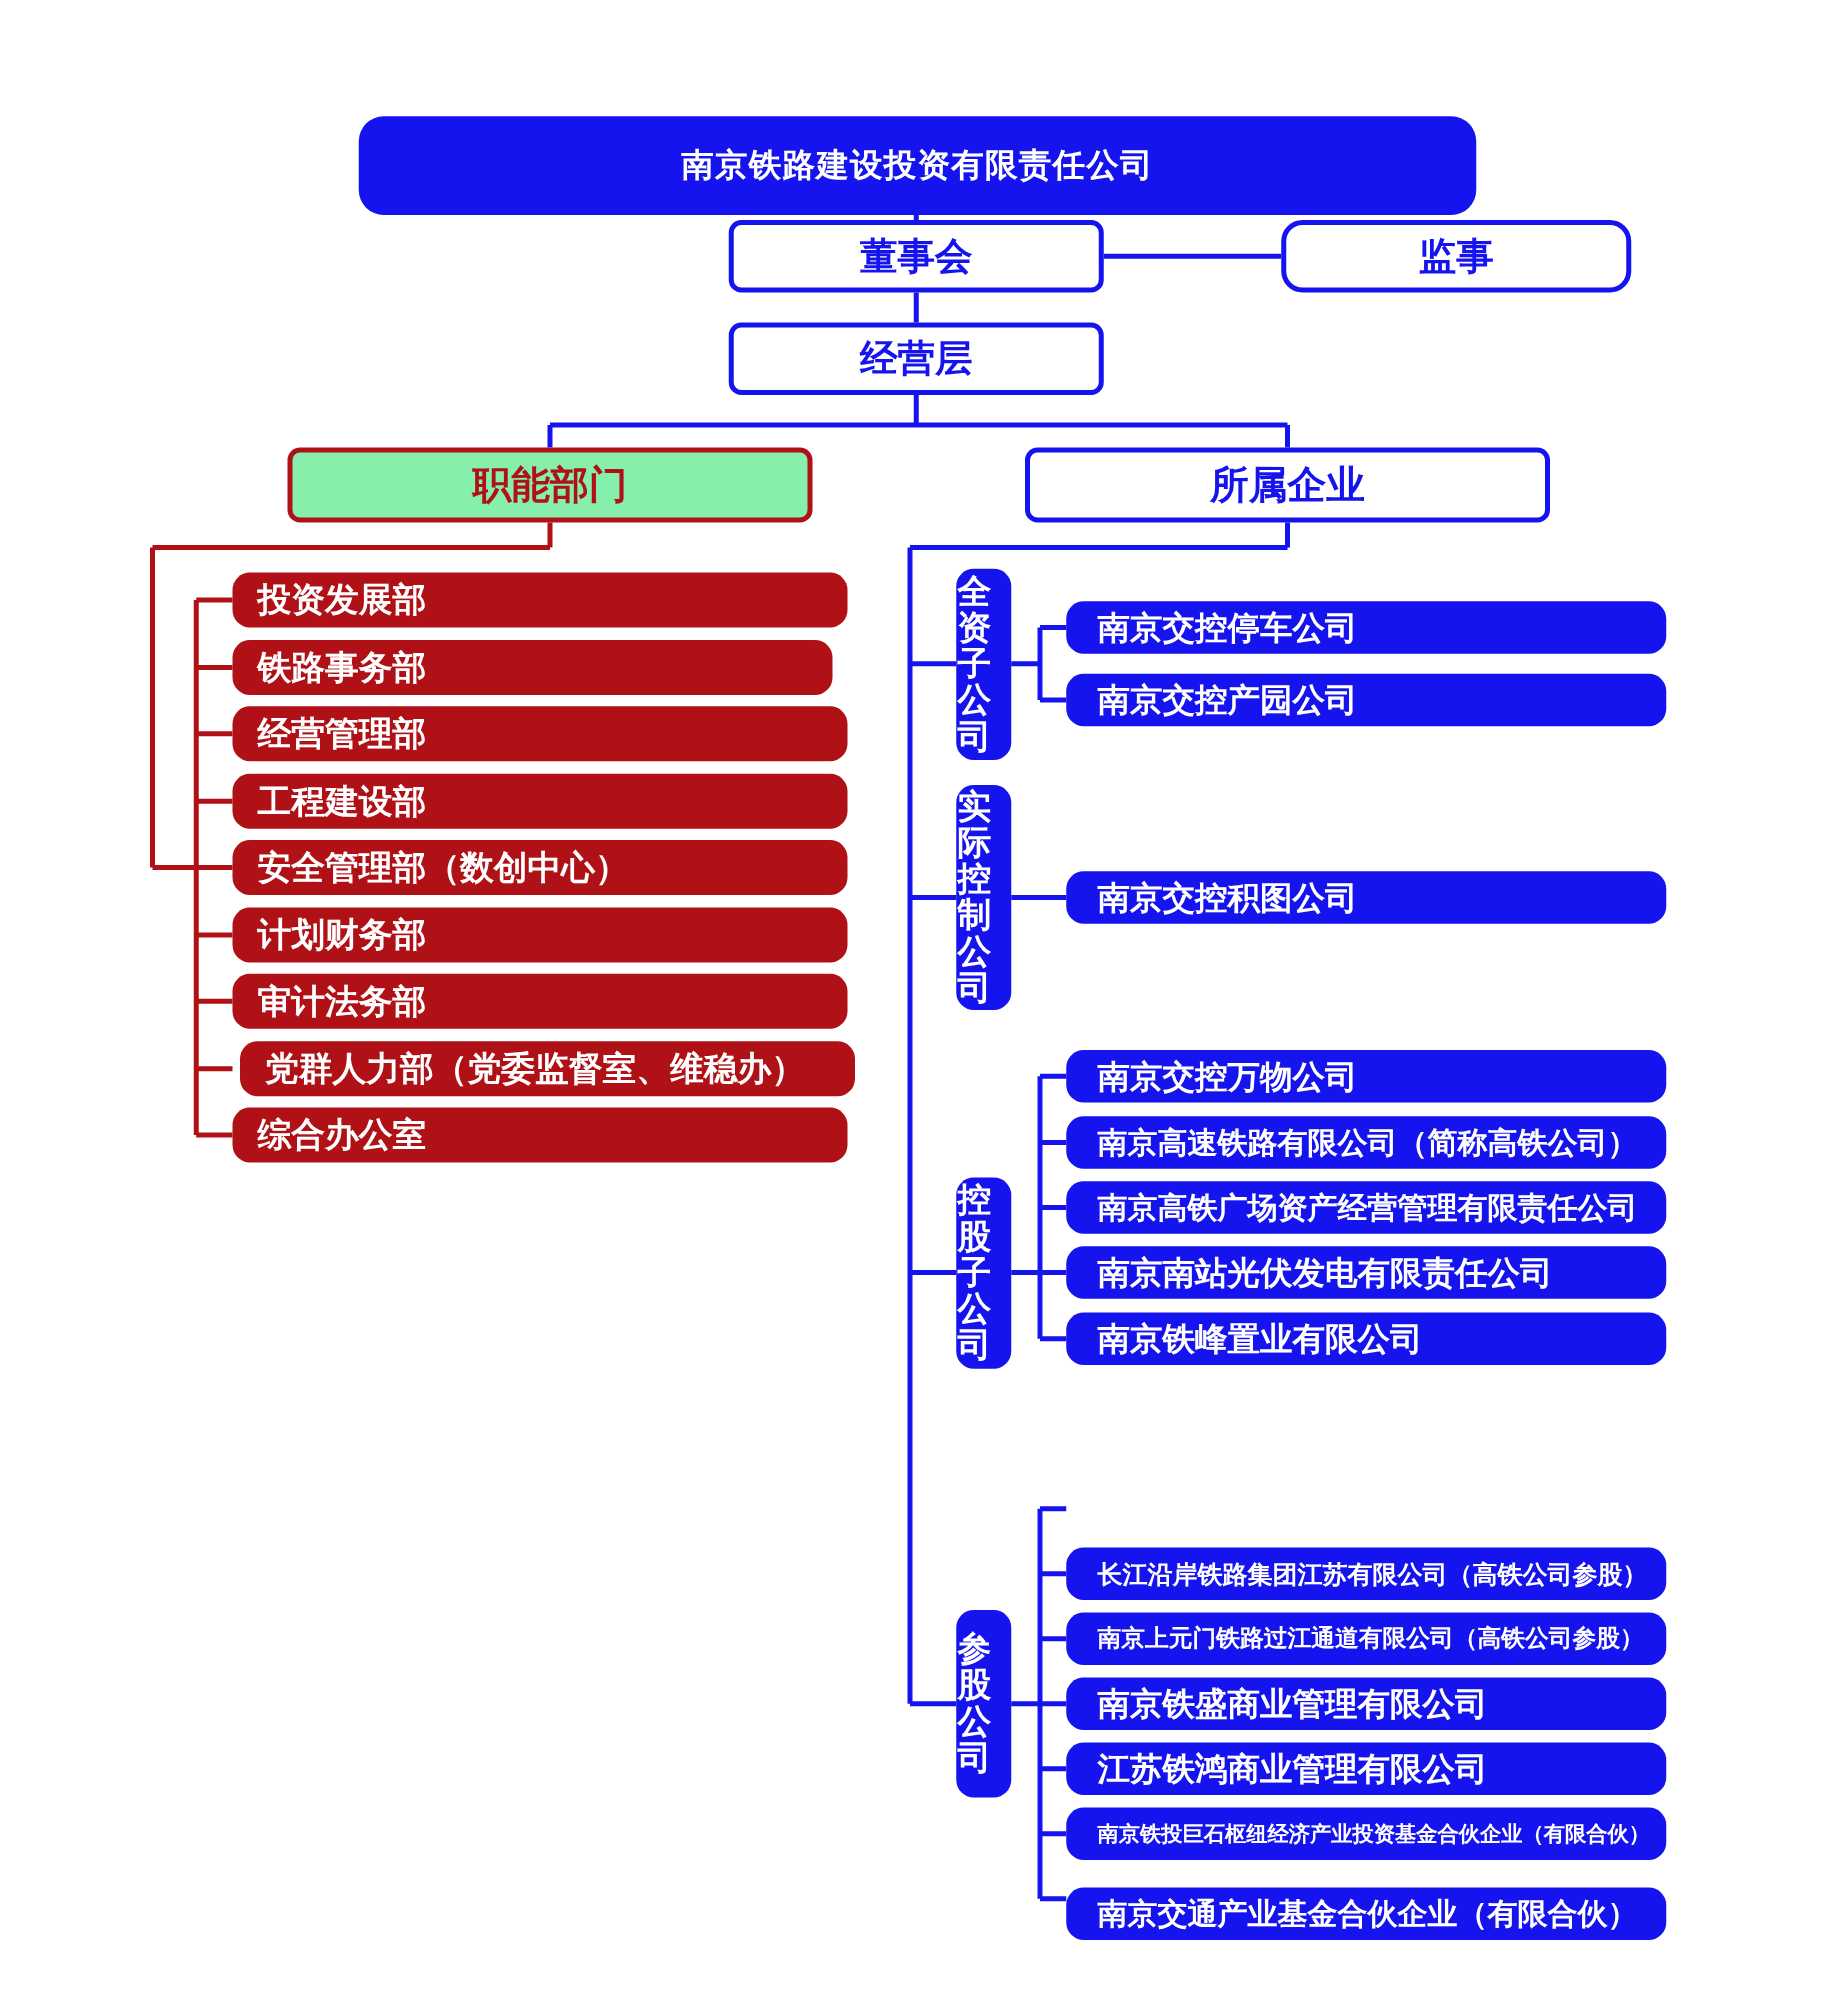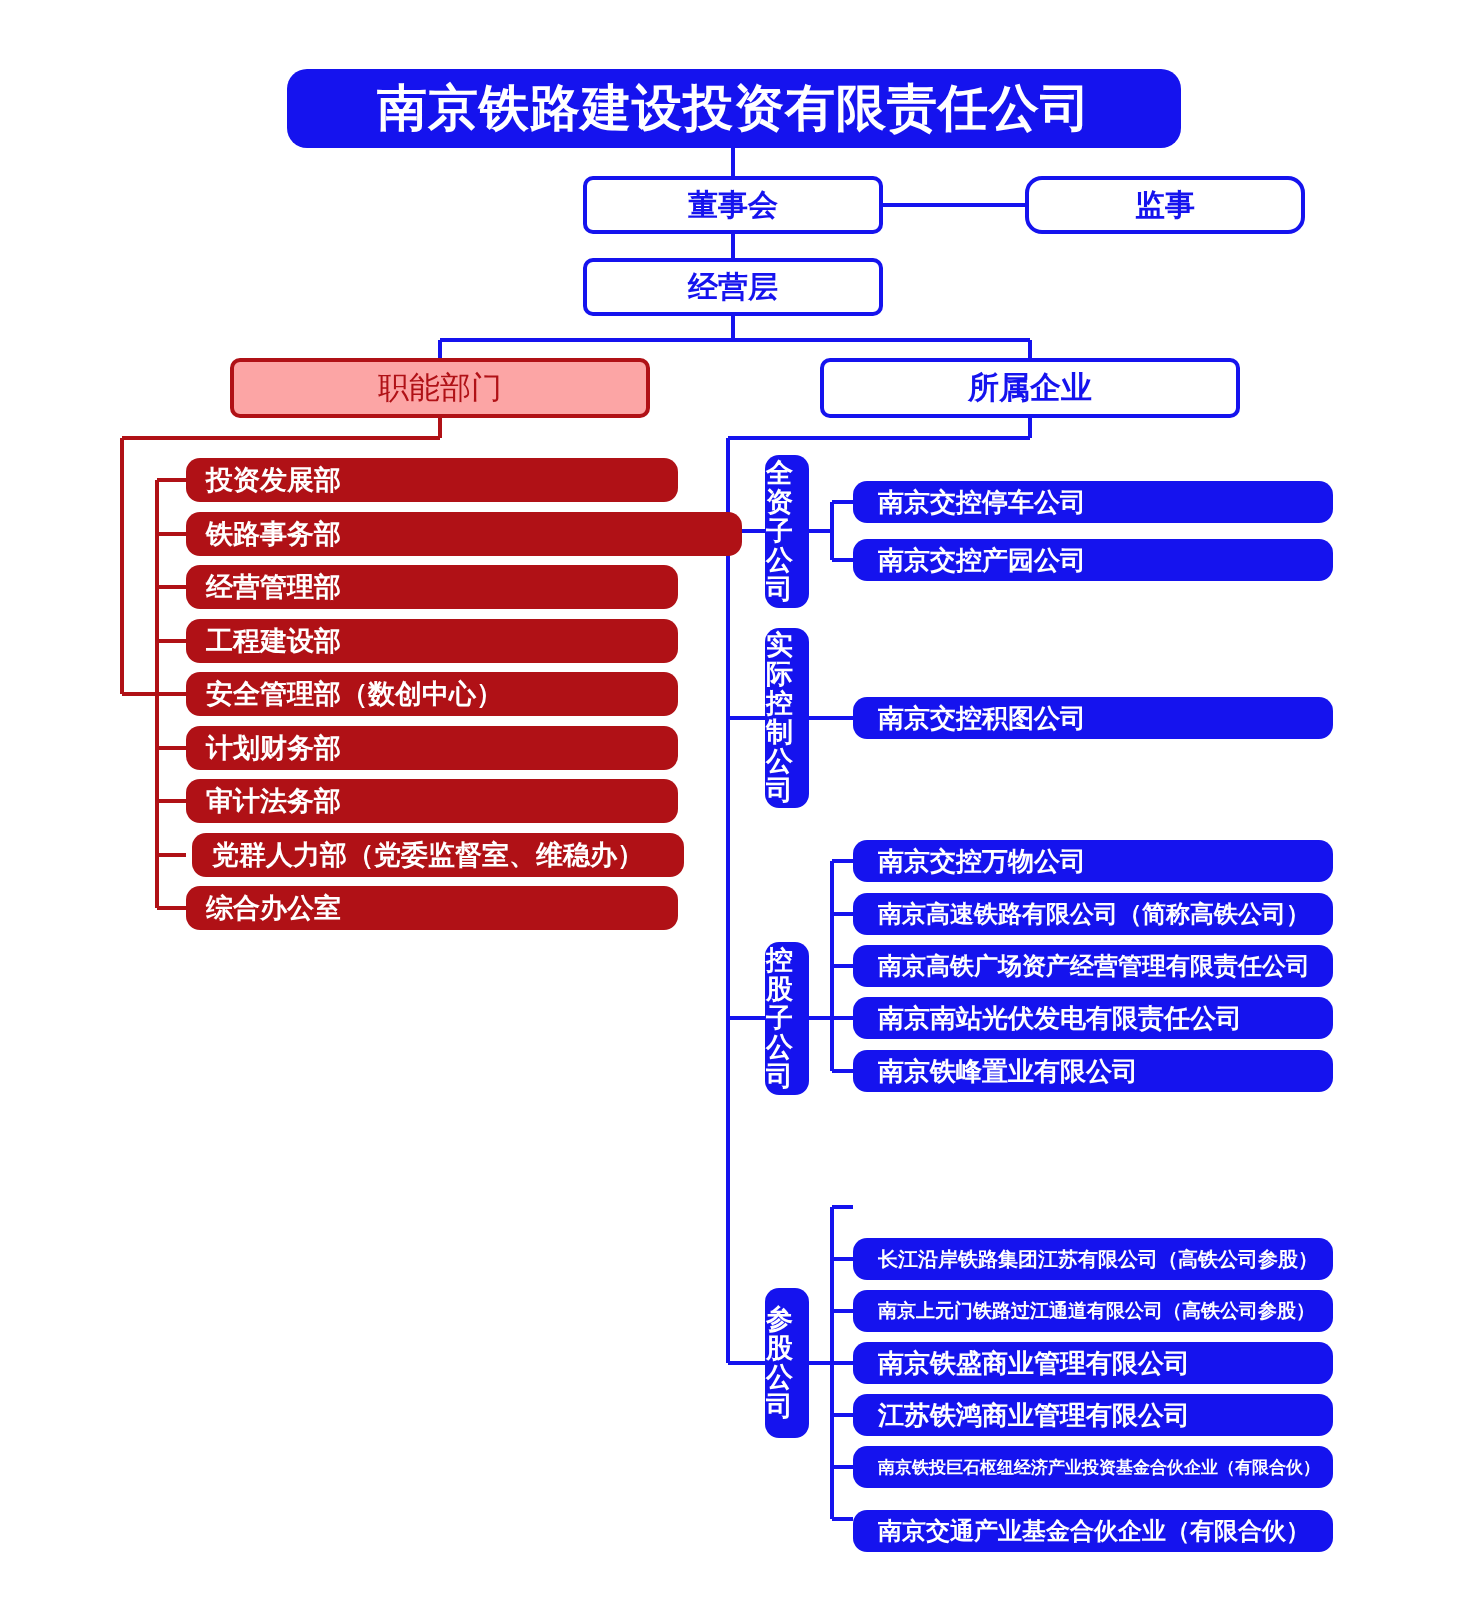--- a/index.html
+++ b/index.html
@@ -5,29 +5,29 @@
   html,body{margin:0;padding:0;background:#ffffff;}
   .canvas{
     position:relative;width:1468px;height:1598px;background:#ffffff;
     font-family:"Liberation Sans","DejaVu Sans",sans-serif;overflow:hidden;
   }
   .wires{position:absolute;left:0;top:0;pointer-events:none;}
   .node{position:absolute;box-sizing:border-box;display:flex;align-items:center;}
   .center{justify-content:center;text-align:center;}
   .rootbox{
     background:var(--blue);color:#fff;border-radius:20px;
-    font-size:50px;font-weight:bold;letter-spacing:1px;
+    font-size:26px;font-weight:bold;letter-spacing:1px;margin-top:24px;
   }
   .outline-blue{
     background:#fff;border:4px solid var(--blue);color:var(--blue);
     border-radius:10px;font-size:30px;font-weight:bold;
   }
   .outline-red{
-    background:#fca5a5;border:4px solid var(--red);color:var(--red);
-    border-radius:10px;font-size:31px;font-weight:normal;
+    background:#86efac;border:4px solid var(--red);color:var(--red);
+    border-radius:10px;font-size:31px;font-weight:bold;
   }
   .hdr{font-size:31px;}
   .rowbox{
     color:#fff;border-radius:14px;font-weight:bold;
     white-space:nowrap;overflow:hidden;
   }
   .row-red{background:var(--red);font-size:27px;padding:0 12px 0 20px;}
   .row-blue{background:var(--blue);font-size:26px;padding:0 12px 0 25px;}
   .groupbox{
     background:var(--blue);color:#fff;border-radius:14px;
@@ -67,21 +67,21 @@
   <div class="node rootbox center" style="left:287px;top:69px;width:894px;height:79px;">南京铁路建设投资有限责任公司</div>
 
   <div class="node outline-blue center" style="left:583px;top:176px;width:300px;height:58px;">董事会</div>
   <div class="node outline-blue center" style="left:1025px;top:176px;width:280px;height:58px;border-radius:17px;">监事</div>
   <div class="node outline-blue center" style="left:583px;top:258px;width:300px;height:58px;">经营层</div>
 
   <div class="node outline-red center hdr" style="left:230px;top:358px;width:420px;height:60px;">职能部门</div>
   <div class="node outline-blue center hdr" style="left:820px;top:358px;width:420px;height:60px;">所属企业</div>
 
   <div class="node rowbox row-red fit" style="left:186px;top:458px;width:492px;height:44px;">投资发展部</div>
-  <div class="node rowbox row-red fit" style="left:186px;top:512px;width:556px;height:44px;">铁路事务部</div>
+  <div class="node rowbox row-red fit" style="left:186px;top:512px;width:480px;height:44px;">铁路事务部</div>
   <div class="node rowbox row-red fit" style="left:186px;top:565px;width:492px;height:44px;">经营管理部</div>
   <div class="node rowbox row-red fit" style="left:186px;top:619px;width:492px;height:44px;">工程建设部</div>
   <div class="node rowbox row-red fit" style="left:186px;top:672px;width:492px;height:44px;">安全管理部（数创中心）</div>
   <div class="node rowbox row-red fit" style="left:186px;top:726px;width:492px;height:44px;">计划财务部</div>
   <div class="node rowbox row-red fit" style="left:186px;top:779px;width:492px;height:44px;">审计法务部</div>
   <div class="node rowbox row-red fit" style="left:192px;top:833px;width:492px;height:44px;">党群人力部（党委监督室、维稳办）</div>
   <div class="node rowbox row-red fit" style="left:186px;top:886px;width:492px;height:44px;">综合办公室</div>
 
   <div class="node groupbox" style="left:765px;top:455px;width:44px;height:153px;">
     <div class="vlabel">全资子公司</div>

